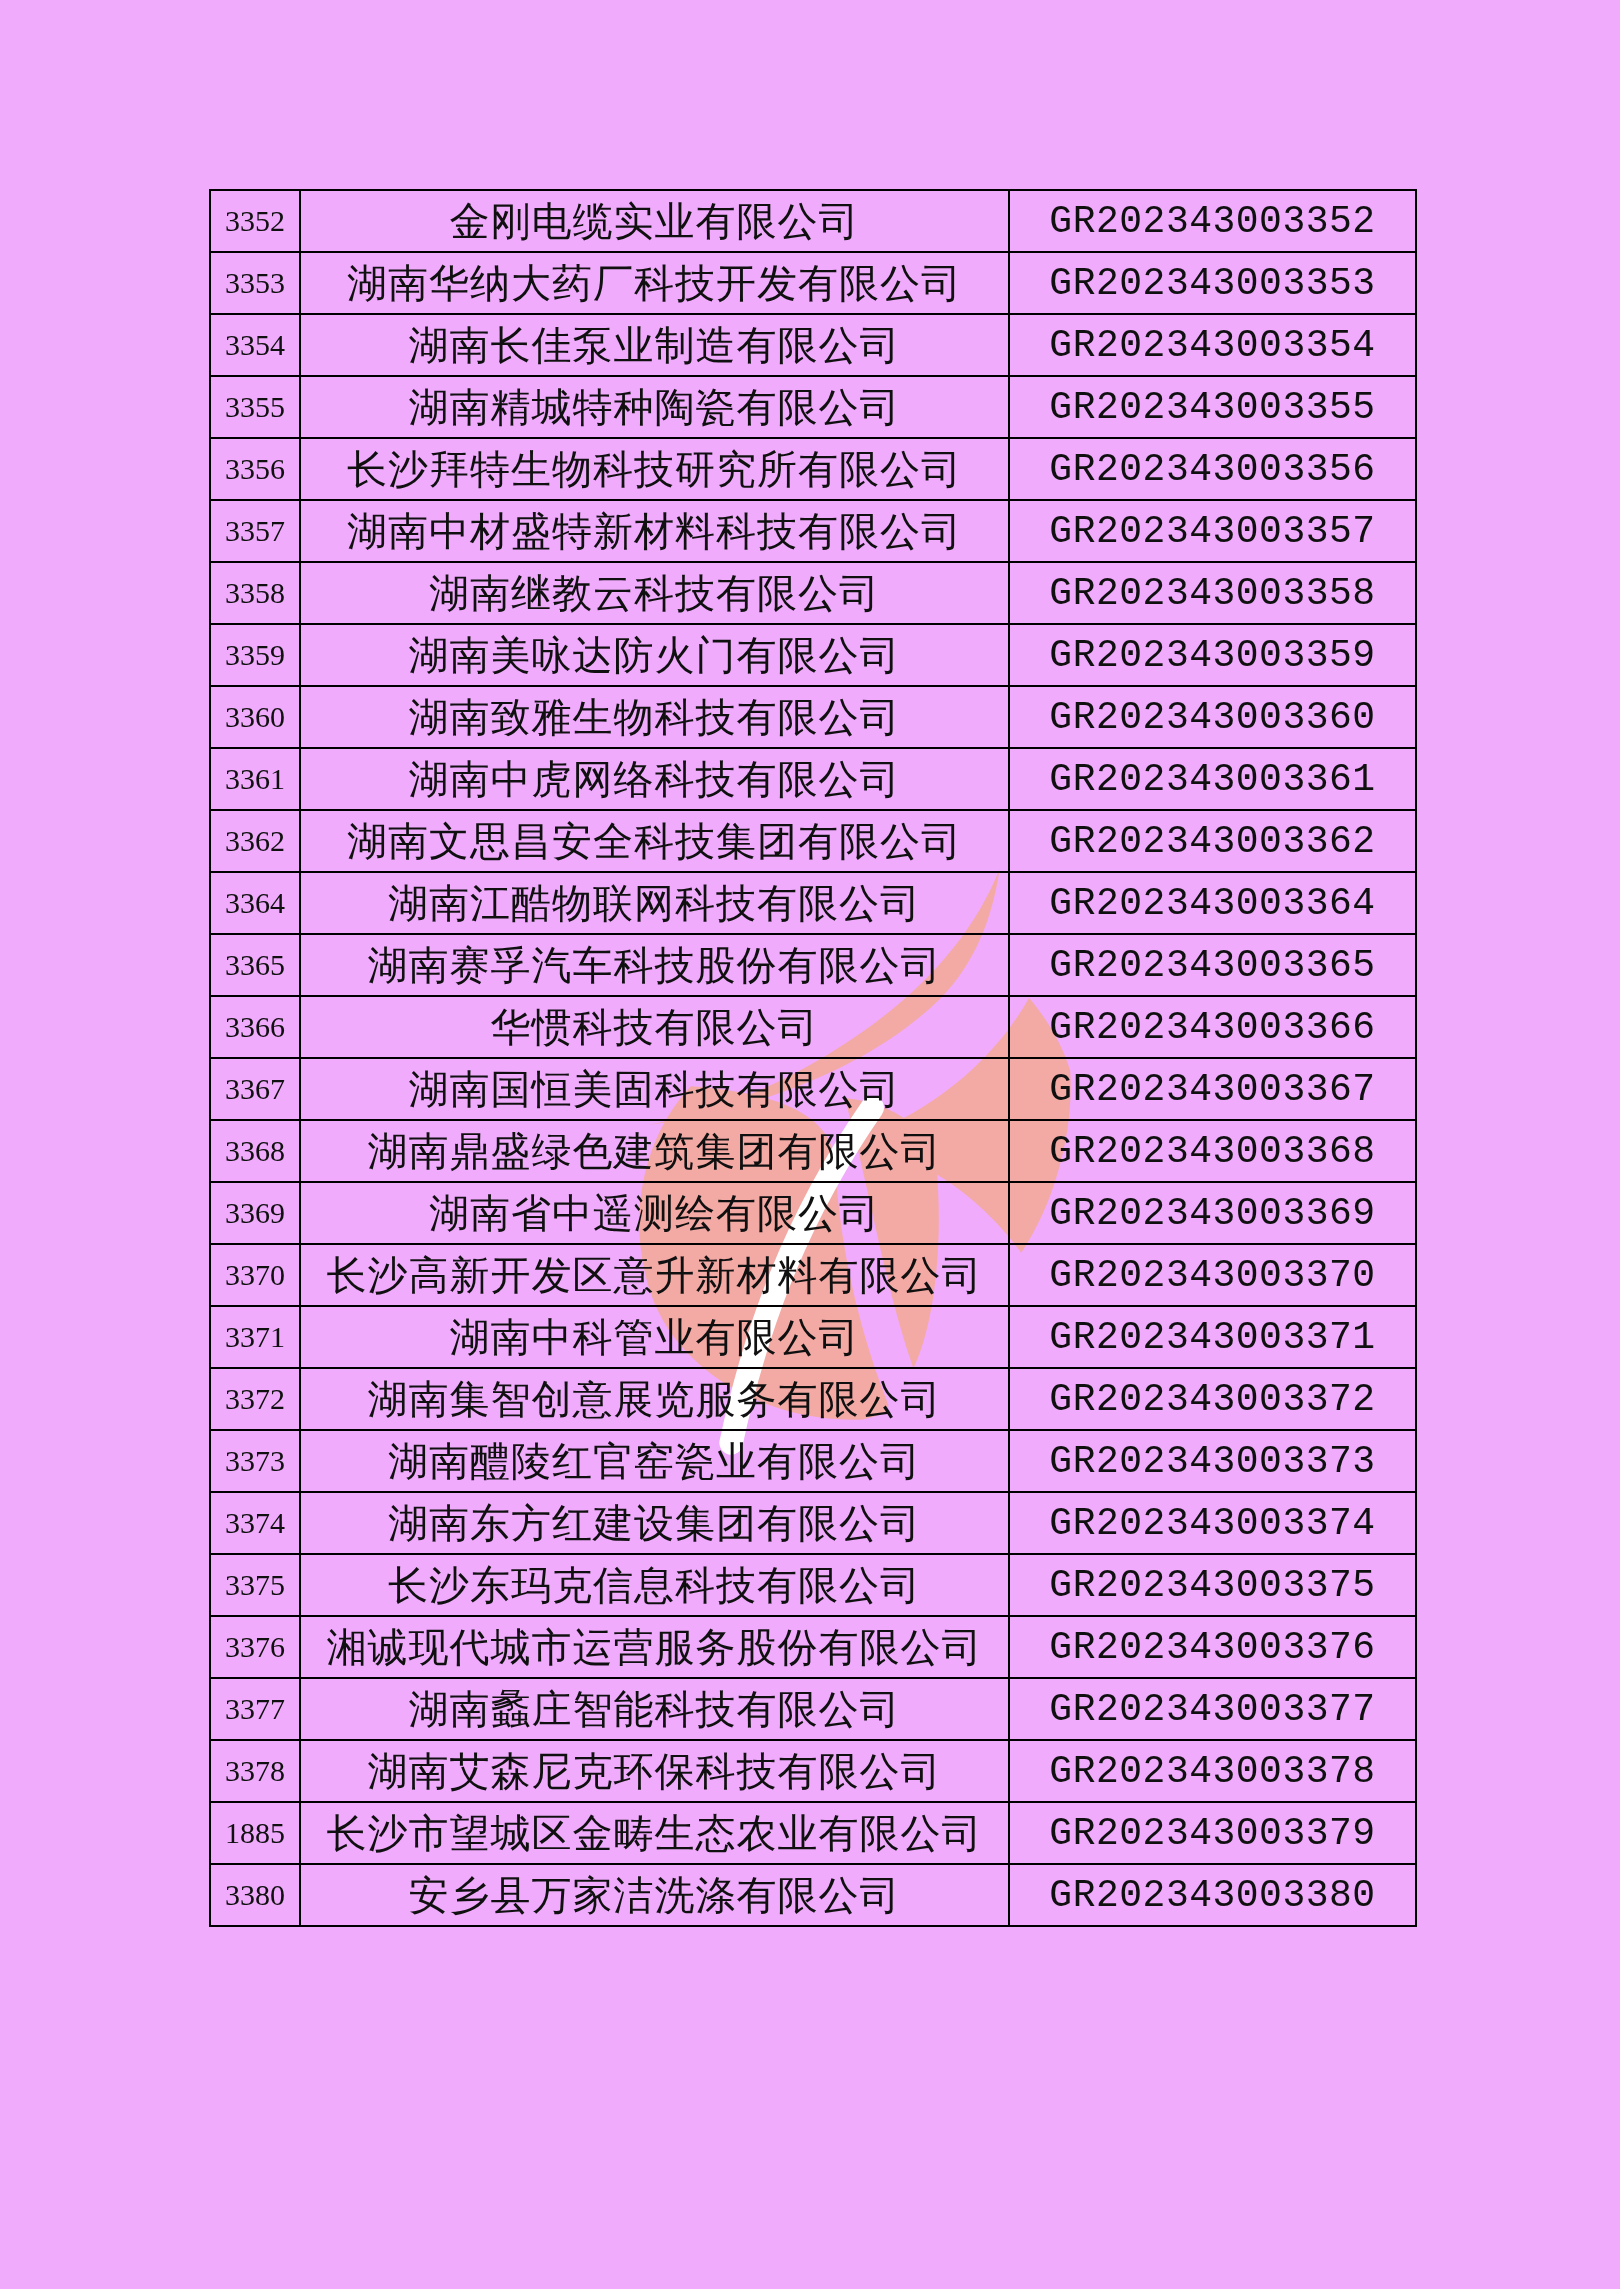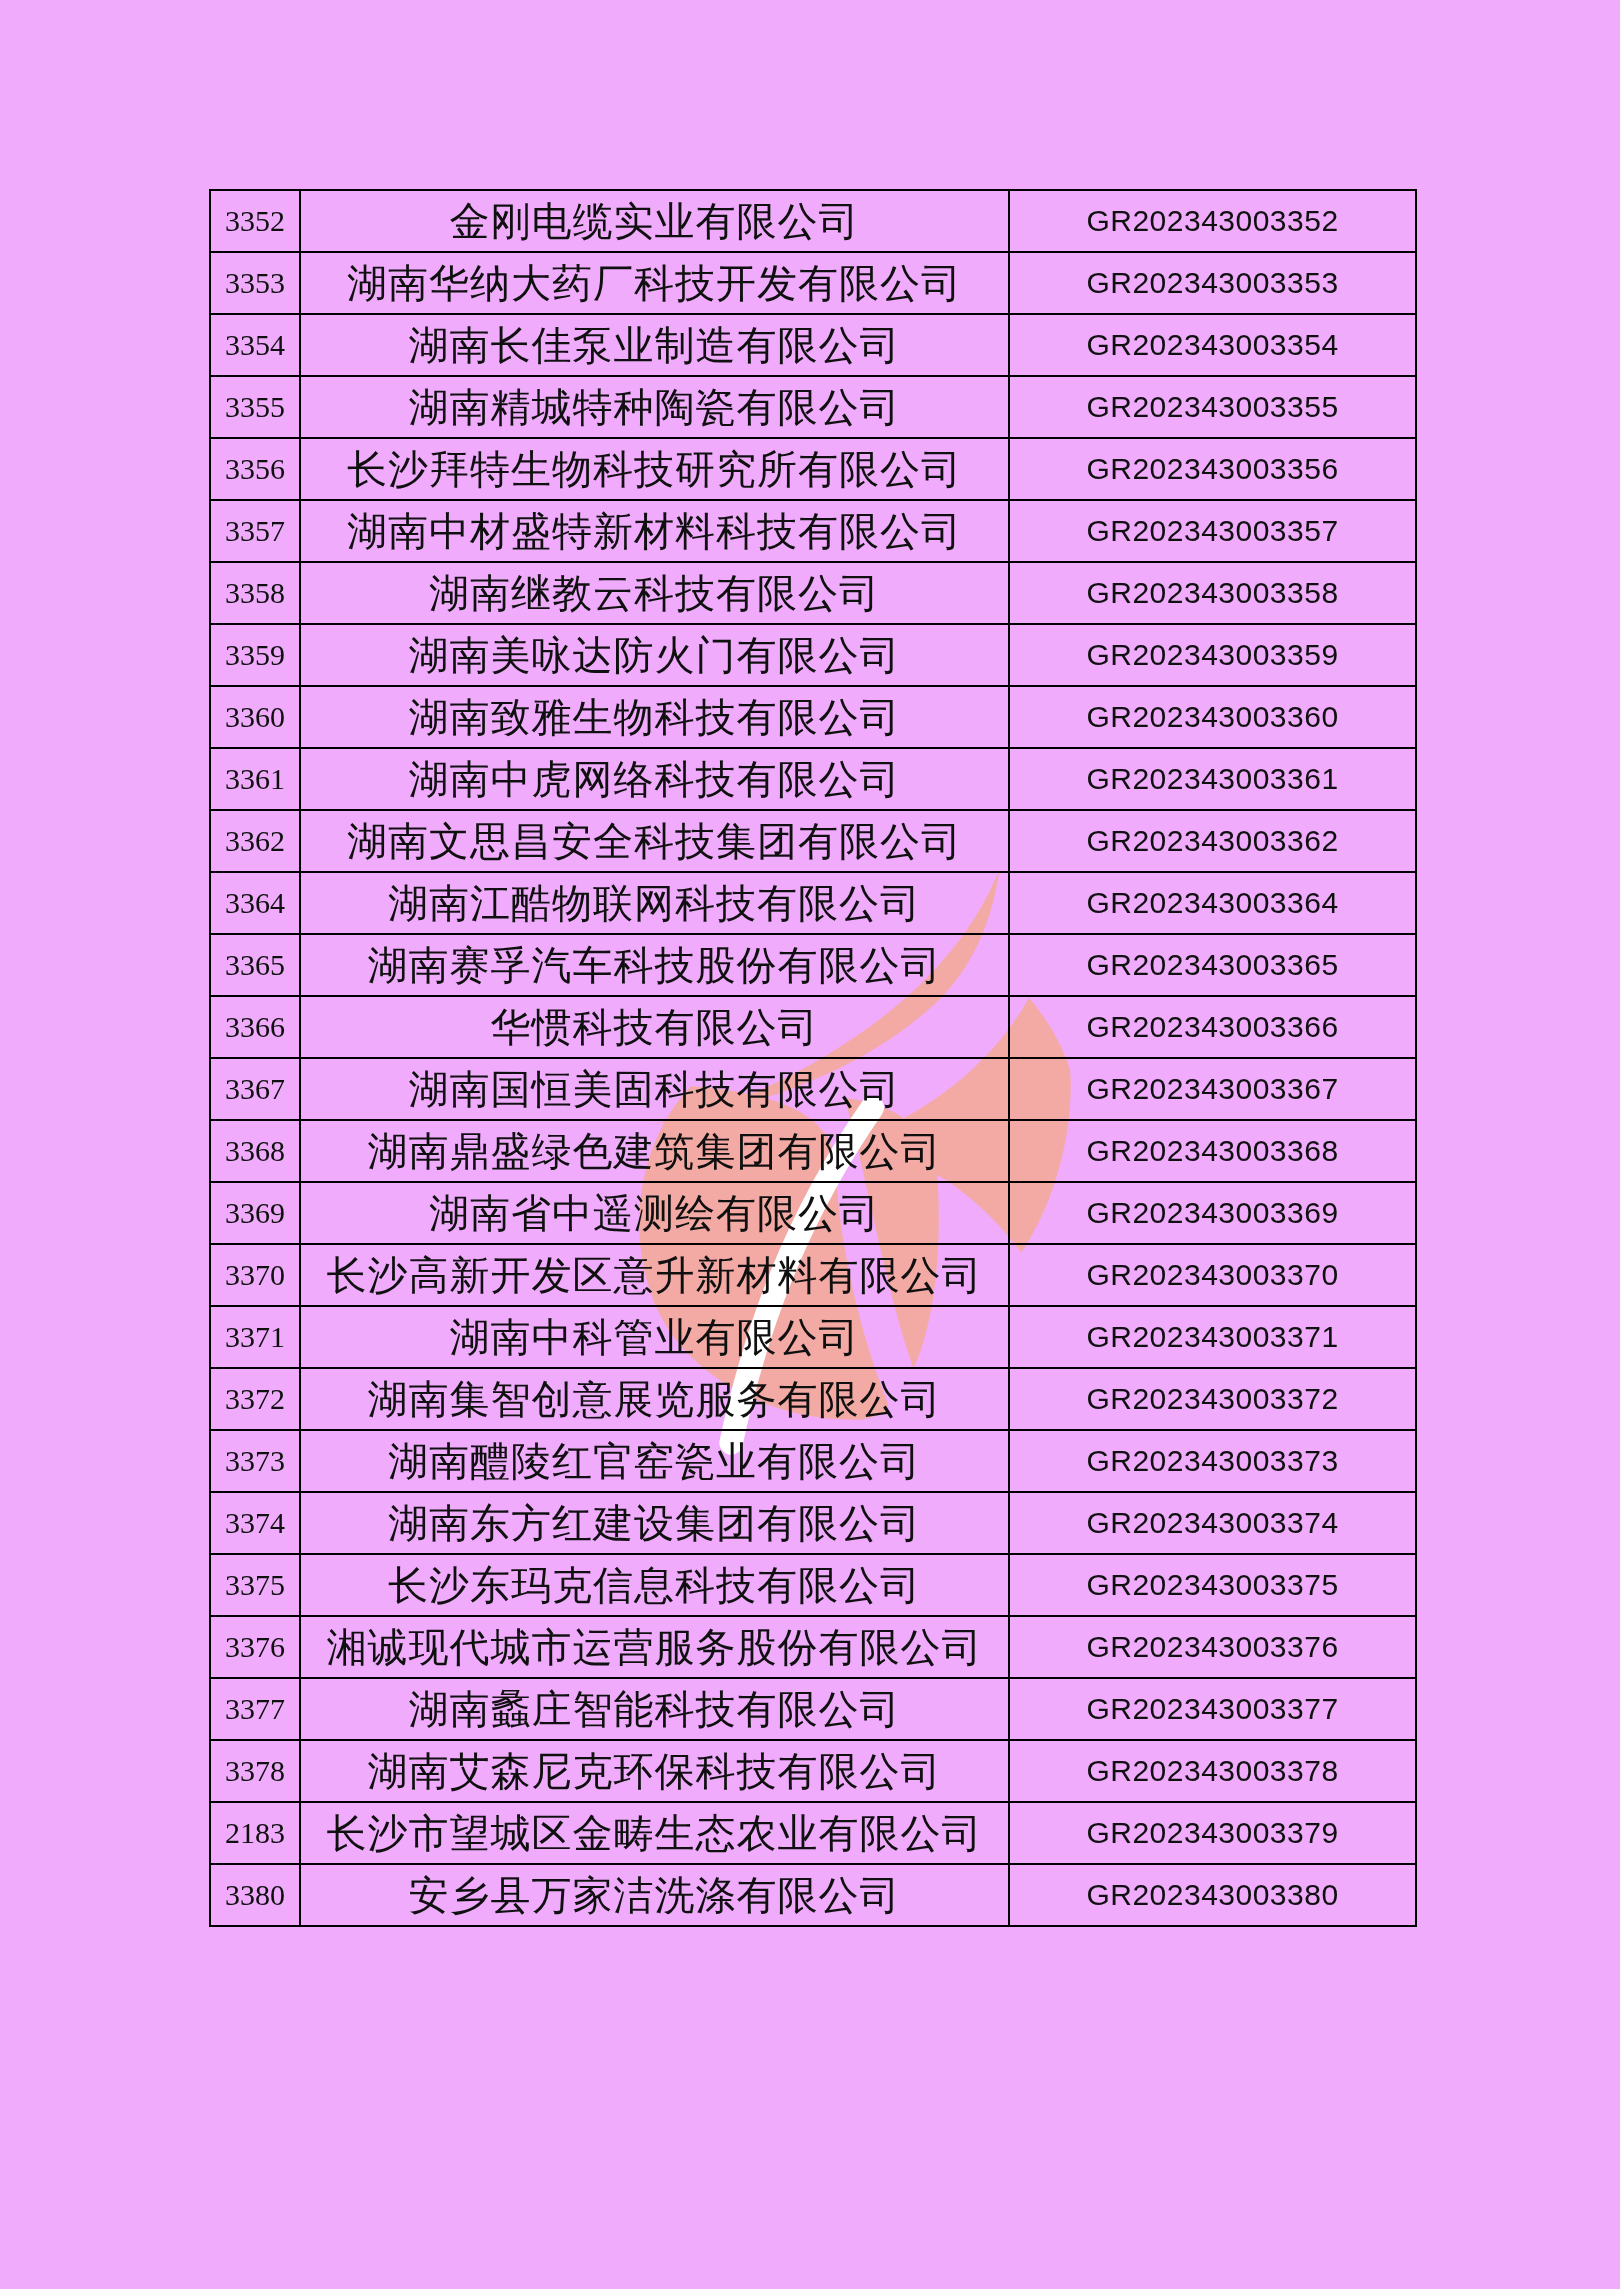--- a/index.html
+++ b/index.html
@@ -44,23 +44,23 @@
   td.c-num{
     font-size:30px;
     font-family:"Liberation Serif","DejaVu Serif",serif;
   }
   td.c-company{
     font-size:40px;
     letter-spacing:1px;
     font-family:"Liberation Serif","DejaVu Serif",serif;
   }
   td.c-cert{
-    font-size:30px;
+    font-size:38px;
     letter-spacing:0.5px;
-    font-family:Liberation Sans, sans-serif;
+    font-family:Liberation Mono, monospace;
   }
 </style>
 </head>
 <body>
 
 <div class="page">
 
   <svg class="watermark" viewBox="0 0 1653 2336" xmlns="http://www.w3.org/2000/svg" aria-hidden="true">
 
     <path d="M1020,886 C985,975 905,1048 795,1103 C742,1128 693,1142 658,1148
@@ -242,21 +242,21 @@
       <td class="c-cert">GR202343003377</td>
     </tr>
 
     <tr>
       <td class="c-num">3378</td>
       <td class="c-company">湖南艾森尼克环保科技有限公司</td>
       <td class="c-cert">GR202343003378</td>
     </tr>
 
     <tr>
-      <td class="c-num">2183</td>
+      <td class="c-num">1885</td>
       <td class="c-company">长沙市望城区金畴生态农业有限公司</td>
       <td class="c-cert">GR202343003379</td>
     </tr>
 
     <tr>
       <td class="c-num">3380</td>
       <td class="c-company">安乡县万家洁洗涤有限公司</td>
       <td class="c-cert">GR202343003380</td>
     </tr>
 

